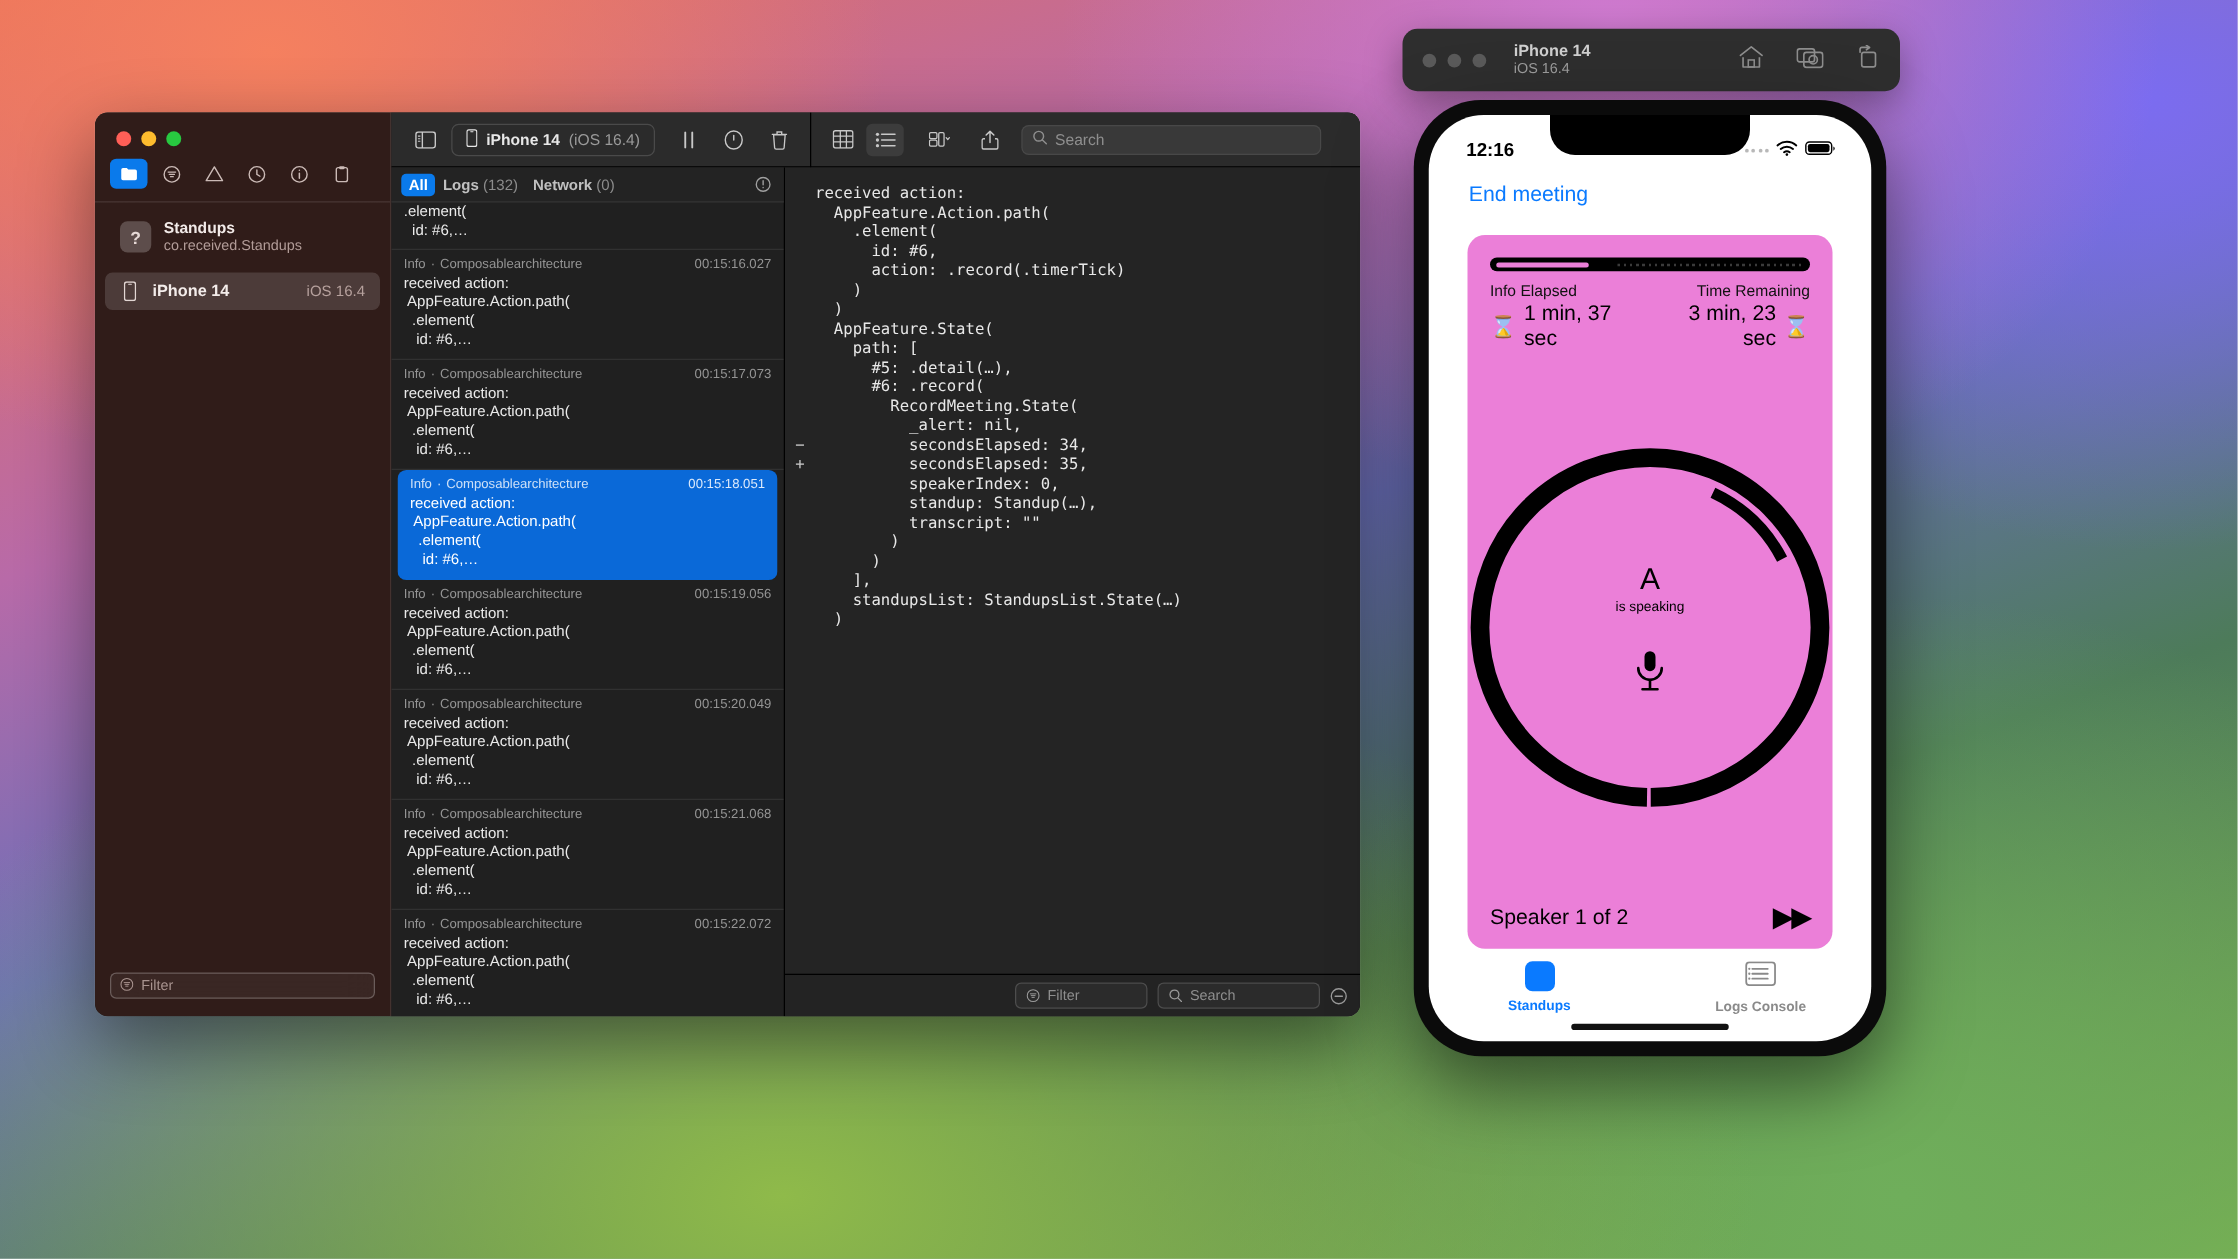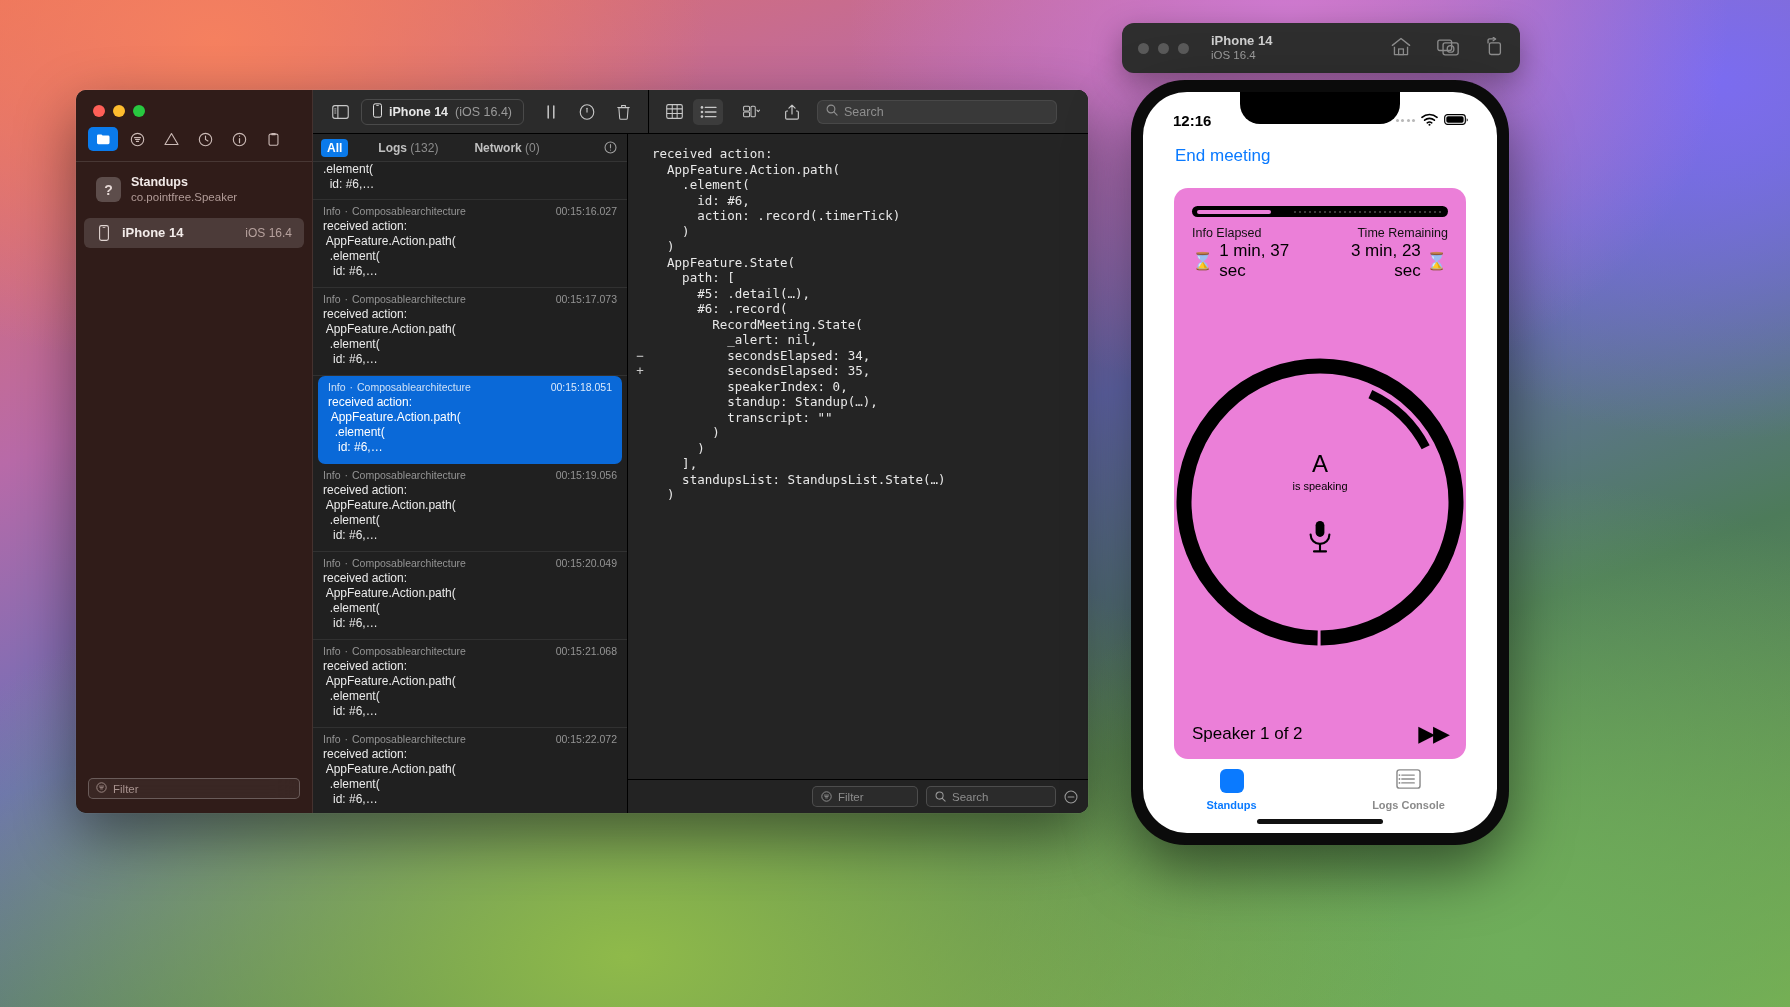--- a/index.html
+++ b/index.html
@@ -88,21 +88,21 @@
     border-radius: 6px; background: rgba(255,255,255,0.07);
     display: flex; align-items: center; gap: 6px; padding: 0 8px;
     font-size: 12.5px; color: #8e8e8e; border: 0.5px solid rgba(255,255,255,0.08);
   }
 
   .cw-body { flex: 1; display: flex; min-height: 0; }
 
   
   .log-col { width: 315px; flex: 0 0 315px; display: flex; flex-direction: column; border-right: 1px solid #000; background: #202020; }
   .log-tabs {
-    height: 28px; flex: 0 0 28px; display: flex; align-items: center; gap: 24px;
+    height: 28px; flex: 0 0 28px; display: flex; align-items: center; gap: 0;
     padding: 0 8px; background: #232323; border-bottom: 0.5px solid #343434;
   }
   .ltab { font-size: 12px; color: #c0c0c0; font-weight: 600; padding: 2px 6px; border-radius: 4px; }
   .ltab.sel { background: #0a7aeb; color: #fff; }
   .ltab .cnt { color: #8c8c8c; font-weight: 400; }
   .log-tabs .sp { margin-left: auto; }
   .warn-ic { color: #a0a0a0; display: flex; padding-right: 2px; }
 
   .log-scroll { flex: 1; overflow: hidden; position: relative; }
   .log-entry { padding: 5px 10px 8px 10px; border-bottom: 0.5px solid #313131; position: relative; }
@@ -265,21 +265,21 @@
           </svg>
       </div>
     </div>
 
     <div class="sb-divider"></div>
 
     <div class="sb-row">
       <div class="app-badge">?</div>
       <div>
         <div class="sb-app-name">Standups</div>
-        <div class="sb-app-sub">co.pointfree.Speaker</div>
+        <div class="sb-app-sub">co.received.Standups</div>
       </div>
     </div>
 
     <div class="sb-row sel">
       <span class="dev-glyph">
         <svg width="10" height="16" viewBox="0 0 10 16">
             <rect x="0.6" y="0.6" width="8.8" height="14.8" rx="1.8" fill="none" stroke="currentColor" stroke-width="1.1"></rect>
             <rect x="3.5" y="1.9" width="3" height="0.8" rx="0.4" fill="currentColor"></rect>
           </svg>
       </span>

